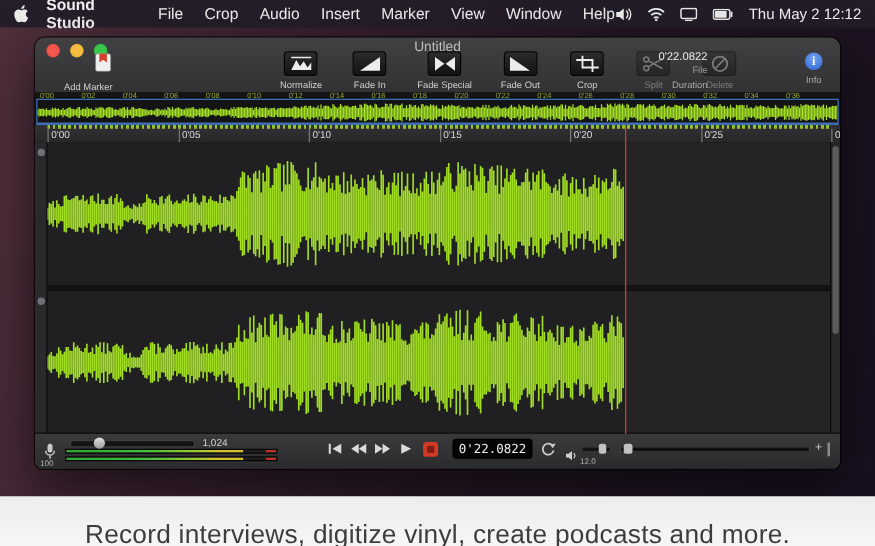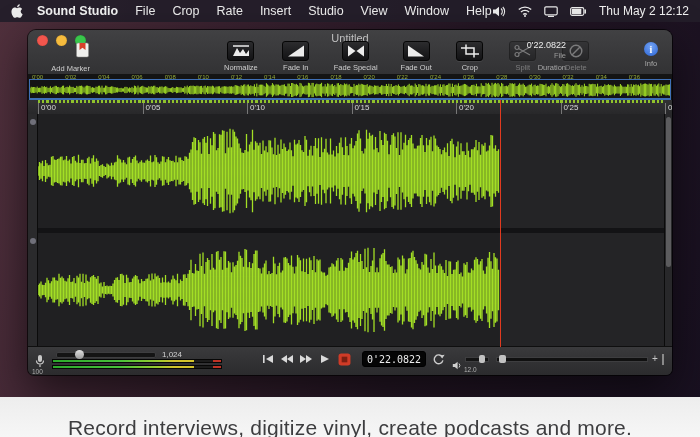--- a/index.html
+++ b/index.html
@@ -98,23 +98,23 @@
     <span class="apple">
       <svg width="12" height="14" viewBox="0 0 14 16">
           <path fill="#ededed" d="M11.3 8.6c0-2 1.6-2.9 1.7-3-.9-1.4-2.4-1.6-2.9-1.6-1.2-.1-2.4.7-3 .7-.6 0-1.6-.7-2.6-.7-1.3 0-2.6.8-3.3 2-1.4 2.4-.4 6 1 8 .7 1 1.5 2 2.5 2 1 0 1.4-.6 2.6-.6 1.2 0 1.6.6 2.6.6 1.1 0 1.8-1 2.5-2 .8-1.1 1.1-2.2 1.1-2.3 0 0-2.1-.8-2.2-3.1z"></path>
           <path fill="#ededed" d="M9.4 2.6c.5-.7.9-1.6.8-2.6-.8 0-1.7.5-2.3 1.2-.5.6-.9 1.5-.8 2.4.9.1 1.8-.4 2.3-1z"></path>
         </svg>
     </span>
     <span class="app-name">Sound Studio</span>
     <nav class="menu-items">
         <span class="menu-item">File</span>
         <span class="menu-item">Crop</span>
-        <span class="menu-item">Rate</span>
+        <span class="menu-item">Audio</span>
         <span class="menu-item">Insert</span>
-        <span class="menu-item">Studio</span>
+        <span class="menu-item">Marker</span>
         <span class="menu-item">View</span>
         <span class="menu-item">Window</span>
         <span class="menu-item">Help</span>
       </nav>
     <div class="mb-right">
       <span class="status-icons">
           <span style="display: flex;">
             <svg width="14" height="11" viewBox="0 0 14 11">
               <path d="M1 3.5 H3.6 L7 0.8 V10.2 L3.6 7.5 H1 Z" fill="#ececec"></path>
               <path d="M9 2.5 a4 4 0 0 1 0 6 M10.8 1 a6.5 6.5 0 0 1 0 9" stroke="#ececec" fill="none" stroke-width="1.1"></path>

